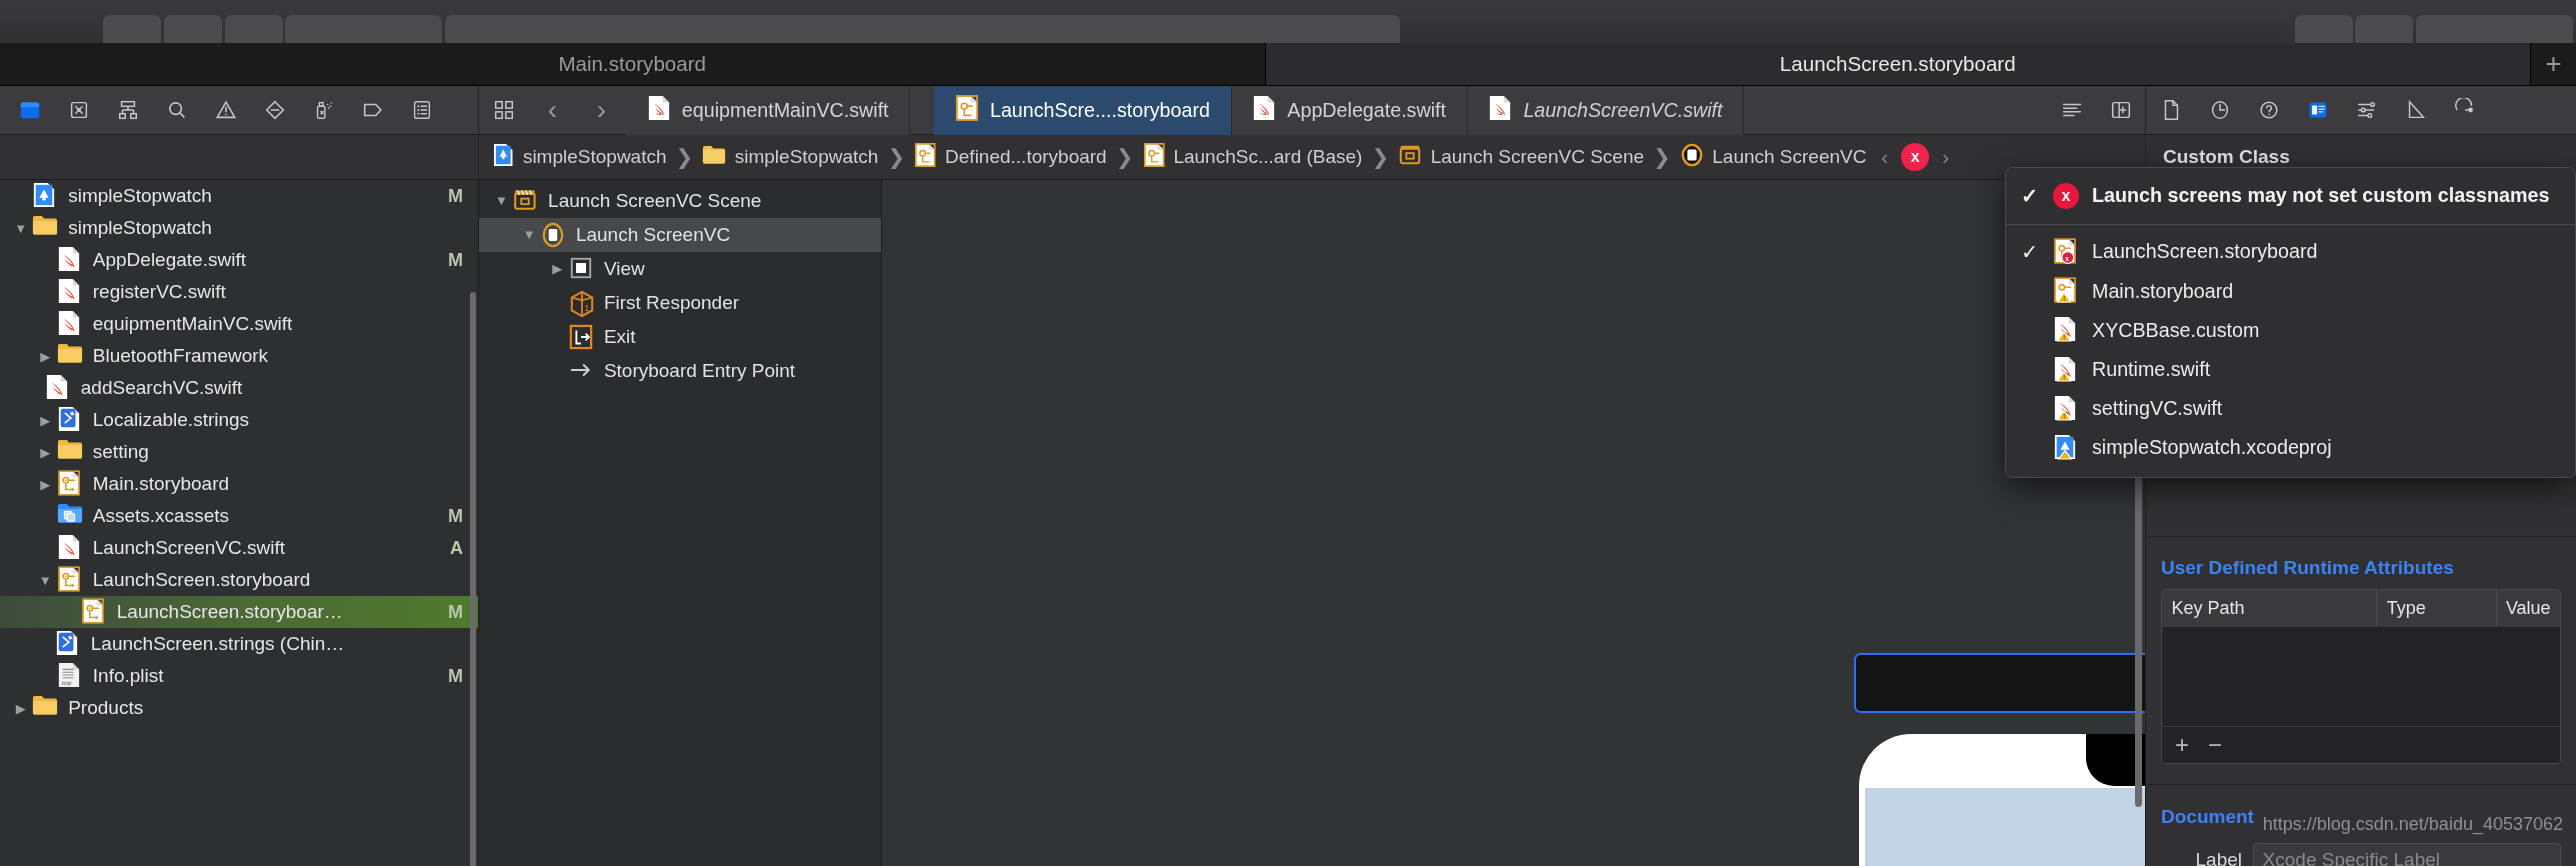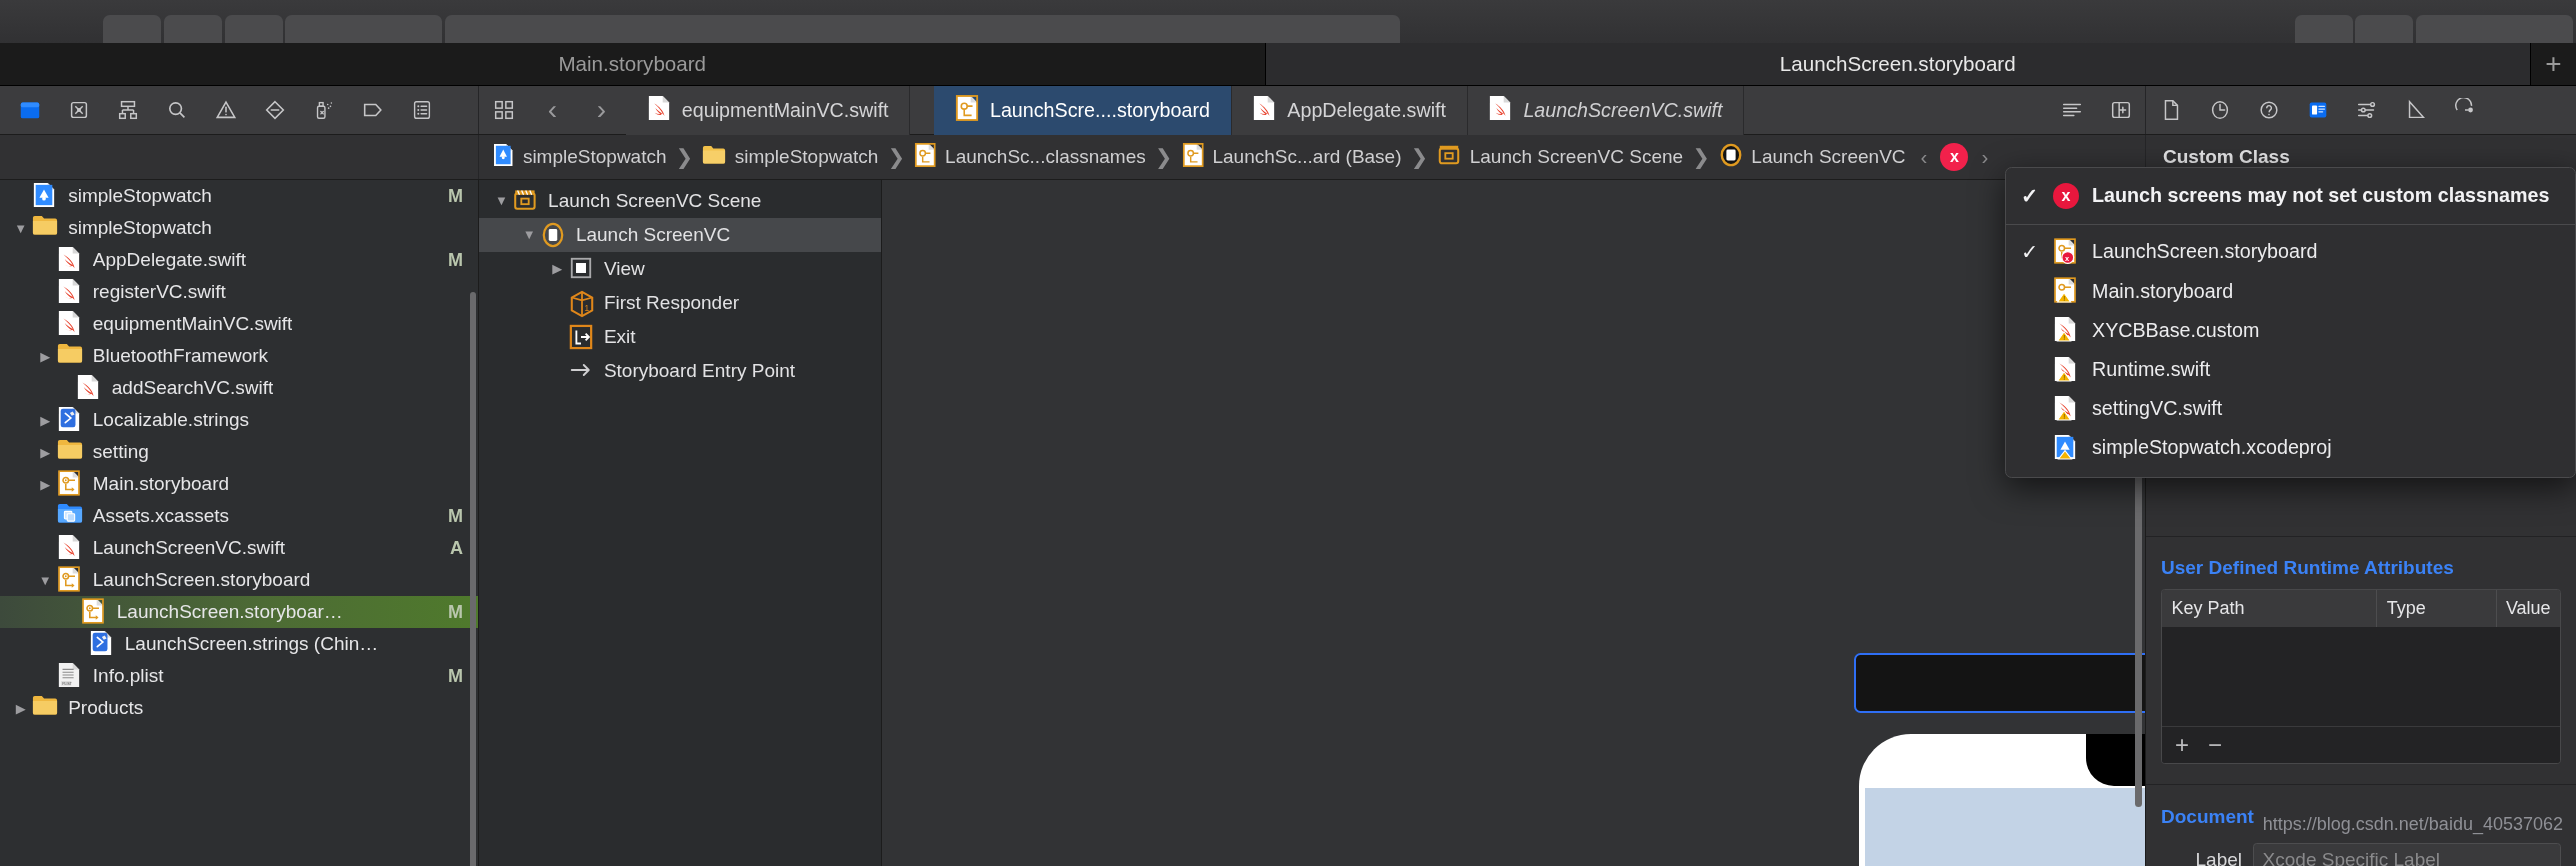--- a/index.html
+++ b/index.html
@@ -381,21 +381,21 @@
       <div class="crumb">
         <span>
           <svg width="22.5" height="24" viewBox="0 0 26 28">
               <path d="M2 1h15l7 7v19H2z" fill="#fff"></path>
               <path d="M17 1l7 7h-7z" fill="#ddd"></path>
               <rect x="2" y="1" width="22" height="26" fill="none" stroke="#e09a20" stroke-width="2"></rect>
               <circle cx="10" cy="12" r="3.2" fill="none" stroke="#e09a20" stroke-width="1.7"></circle>
               <path d="M13 12h6M10 16v6h8" fill="none" stroke="#e09a20" stroke-width="1.7"></path>
             </svg>
         </span>
-        <span>LaunchSc...classnames</span>
+        <span>Defined...toryboard</span>
       </div>
       <span class="chev">❯</span>
       <div class="crumb">
         <span>
           <svg width="22.5" height="24" viewBox="0 0 26 28">
               <path d="M2 1h15l7 7v19H2z" fill="#fff"></path>
               <path d="M17 1l7 7h-7z" fill="#ddd"></path>
               <rect x="2" y="1" width="22" height="26" fill="none" stroke="#e09a20" stroke-width="2"></rect>
               <circle cx="10" cy="12" r="3.2" fill="none" stroke="#e09a20" stroke-width="1.7"></circle>
               <path d="M13 12h6M10 16v6h8" fill="none" stroke="#e09a20" stroke-width="1.7"></path>
@@ -489,21 +489,21 @@
           <span class="lbl">equipmentMainVC.swift</span>
         </div>
         <div class="navrow" style="padding-left: 34px;">
           <span class="disc">▶</span>
           <span class="fic"><svg width="26" height="22.5" viewBox="0 0 28 24">
               <path d="M1 4a2 2 0 012-2h7.6l2.4 2.8H25a2 2 0 012 2V20a2 2 0 01-2 2H3a2 2 0 01-2-2z" fill="#efb73f"></path>
               <path d="M1 7.4h26V20a2 2 0 01-2 2H3a2 2 0 01-2-2z" fill="#f6cc63"></path>
             </svg></span>
           <span class="lbl">BluetoothFramework</span>
         </div>
-        <div class="navrow" style="padding-left: 53px;">
+        <div class="navrow" style="padding-left: 22px;">
           <span class="disc"></span>
           <span class="fic"><svg width="24" height="26" viewBox="0 0 26 28">
               <path d="M2 1h15l7 7v19H2z" fill="#fff"></path>
               <path d="M17 1l7 7h-7z" fill="#d8d8d8"></path>
               <path d="M7 9c4.5 4 8 7.2 10 11.4-3.2-1.5-6.4-3.9-8.6-6.4 1.6 3.2 4.4 6 7.6 7.9-2.8.7-5.8-.2-8.2-2.4 2.8 2.5 6 3 8.8 1.9 1.3 1 2.2 2.1 2.6 2.8C18 17.5 12.6 12 7 9z" fill="#e8412c"></path>
             </svg></span>
           <span class="lbl">addSearchVC.swift</span>
         </div>
         <div class="navrow" style="padding-left: 34px;">
           <span class="disc">▶</span>
@@ -578,21 +578,21 @@
               <path d="M17 1l7 7h-7z" fill="#ddd"></path>
               <rect x="2.2" y="1.2" width="21.6" height="25.6" fill="none" stroke="#e09a20" stroke-width="1.8"></rect>
               <circle cx="9.5" cy="11" r="3" fill="none" stroke="#e09a20" stroke-width="1.7"></circle>
               <circle cx="9.5" cy="11" r="1" fill="#e09a20"></circle>
               <path d="M12.5 11h7M9.5 15v6h8" fill="none" stroke="#e09a20" stroke-width="1.7"></path>
               <path d="M16 18.6l3 2.4-3 2.4z" fill="#e09a20"></path>
             </svg></span>
           <span class="lbl">LaunchScreen.storyboar…</span>
           <span class="stat">M</span>
         </div>
-        <div class="navrow" style="padding-left: 66px;">
+        <div class="navrow" style="padding-left: 32px;">
           <span class="disc"></span>
           <span class="fic"><svg width="24" height="26" viewBox="0 0 26 28">
               <path d="M2 1h15l7 7v19H2z" fill="#fff"></path>
               <path d="M17 1l7 7h-7z" fill="#ddd"></path>
               <rect x="4" y="3" width="16" height="20" rx="2.4" fill="#2f6fe0"></rect>
               <path d="M9 8l6 5-6 5" fill="none" stroke="#fff" stroke-width="1.8" stroke-linecap="round"></path>
               <path d="M14 7.5l3-1.5 2 3-3 1.5z" fill="#eee"></path>
             </svg></span>
           <span class="lbl">LaunchScreen.strings (Chin…</span>
         </div>

